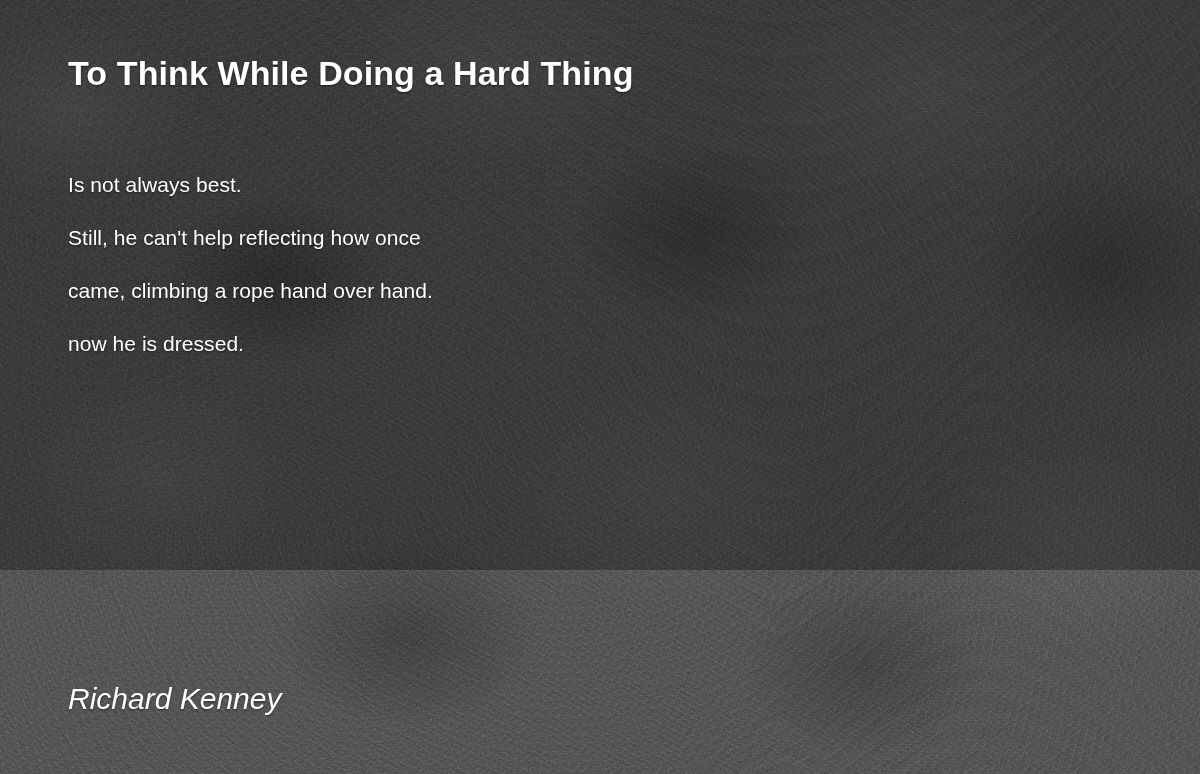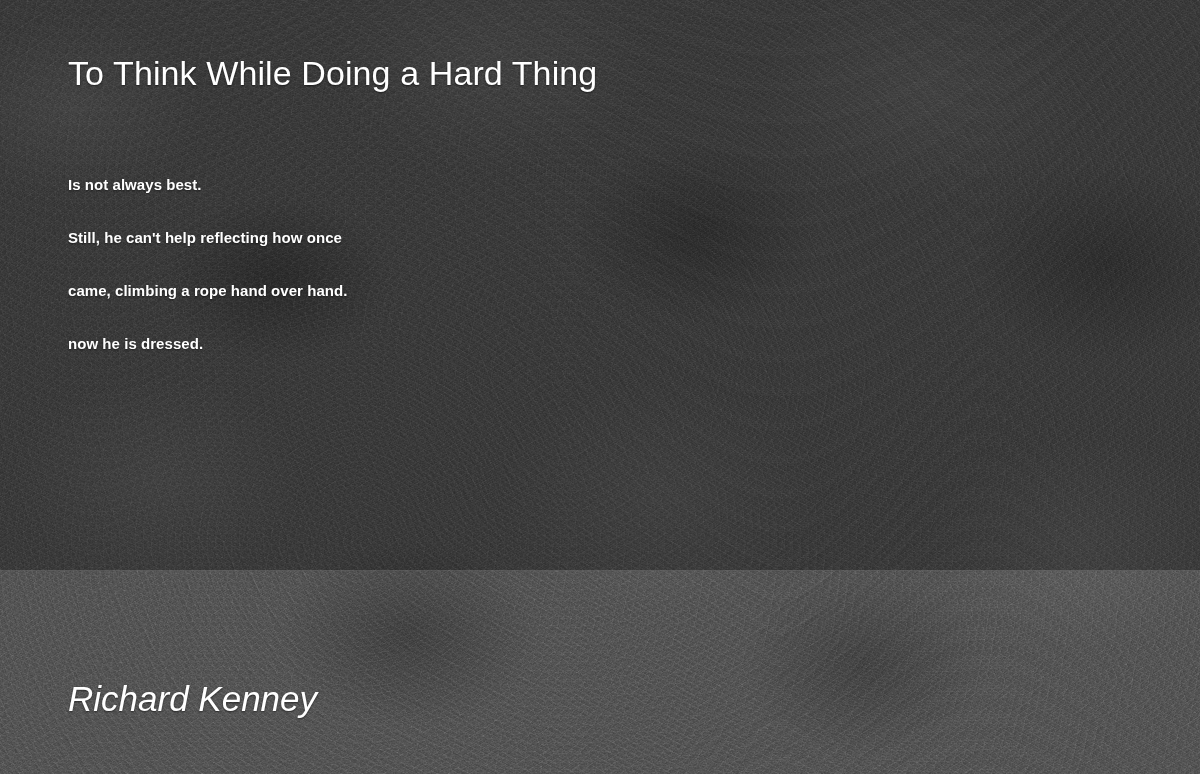--- a/index.html
+++ b/index.html
@@ -98,53 +98,53 @@
     z-index: 4;
   }
 
   .poem-title {
     position: absolute;
     left: 68px;
     top: 53px;
     margin: 0;
     font-size: 34px;
     line-height: 40px;
-    font-weight: normal;
+    font-weight: bold;
     color: #ffffff;
     letter-spacing: .1px;
     white-space: nowrap;
     text-shadow: 0 1px 2px rgba(0,0,0,.55);
   }
 
   .poem-body {
     position: absolute;
     left: 68px;
     top: 158px;
     width: 900px;
   }
   .poem-line {
-    font-size: 15px;
+    font-size: 21px;
     line-height: 53px;
-    font-weight: bold;
+    font-weight: normal;
     color: #ffffff;
     white-space: pre;
     letter-spacing: .05px;
     text-shadow: 0 1px 2px rgba(0,0,0,.5);
   }
   .poem-line.is-blank {
     color: transparent;
     text-shadow: none;
   }
 
   .poet-name {
     position: absolute;
     left: 68px;
     top: 679px;
     margin: 0;
-    font-size: 35px;
+    font-size: 30px;
     line-height: 40px;
     font-weight: normal;
     font-style: italic;
     color: #ffffff;
     white-space: nowrap;
     text-shadow: 0 1px 2px rgba(0,0,0,.5);
   }
 </style>
 </head>
 <body>

